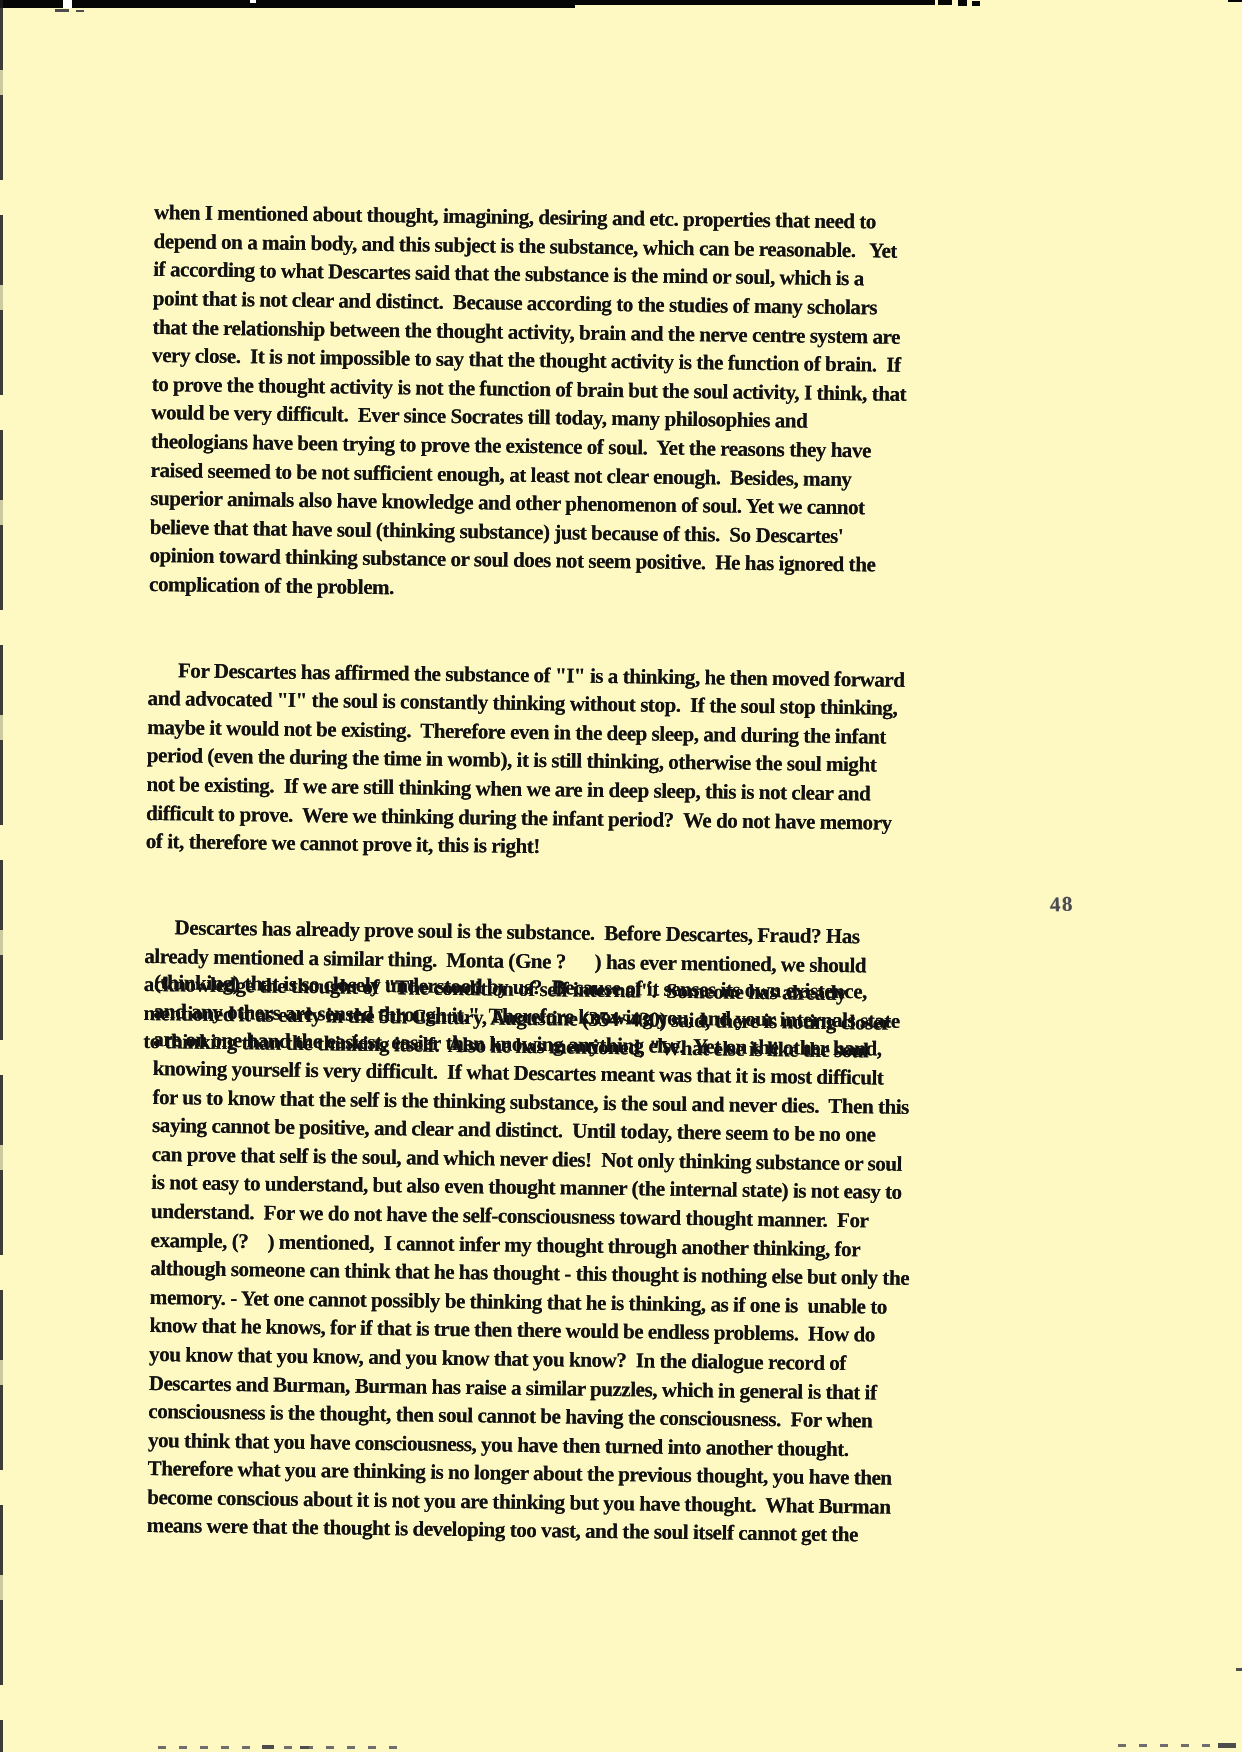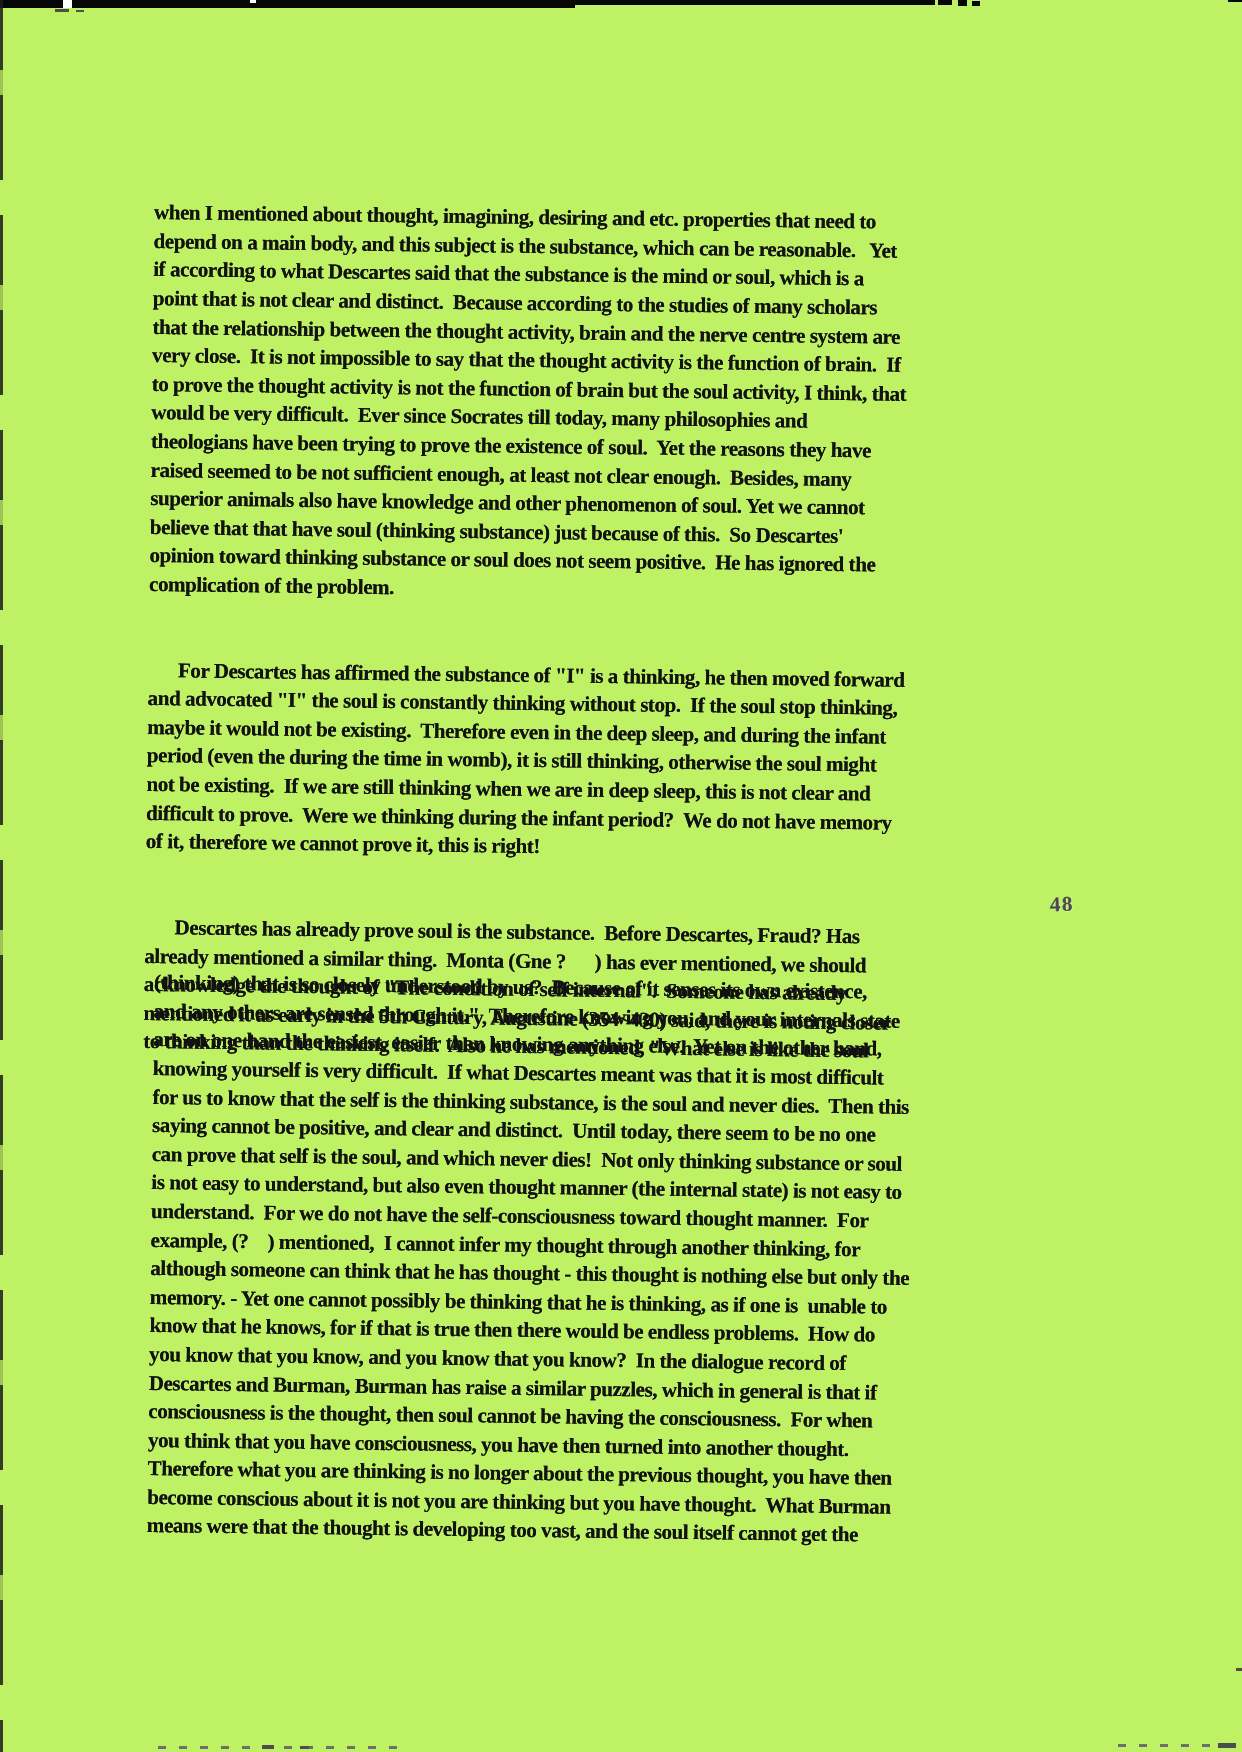--- a/index.html
+++ b/index.html
@@ -4,21 +4,21 @@
 <style>
   html, body {
     margin: 0;
     padding: 0;
     background: #ffffff;
   }
   .page {
     position: relative;
     width: 1242px;
     height: 1752px;
-    background: #bef264;
+    background: #fef9c3;
     overflow: hidden;
     font-family: "Liberation Serif", "DejaVu Serif", serif;
   }
   
   .bar { position: absolute; background: #060606; }
   .bar-notch { position: absolute; background: #ffffff; }
   .edge-line {
     position: absolute;
     left: 0; top: 0;
     width: 3px; height: 1752px;

